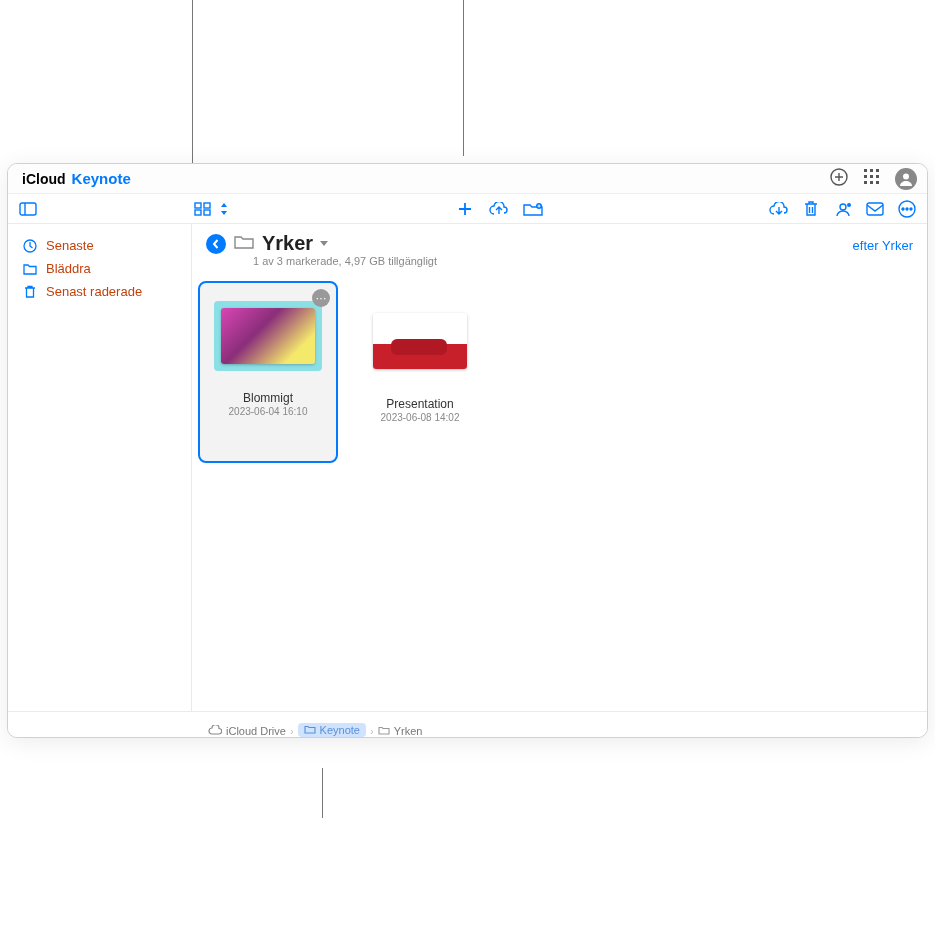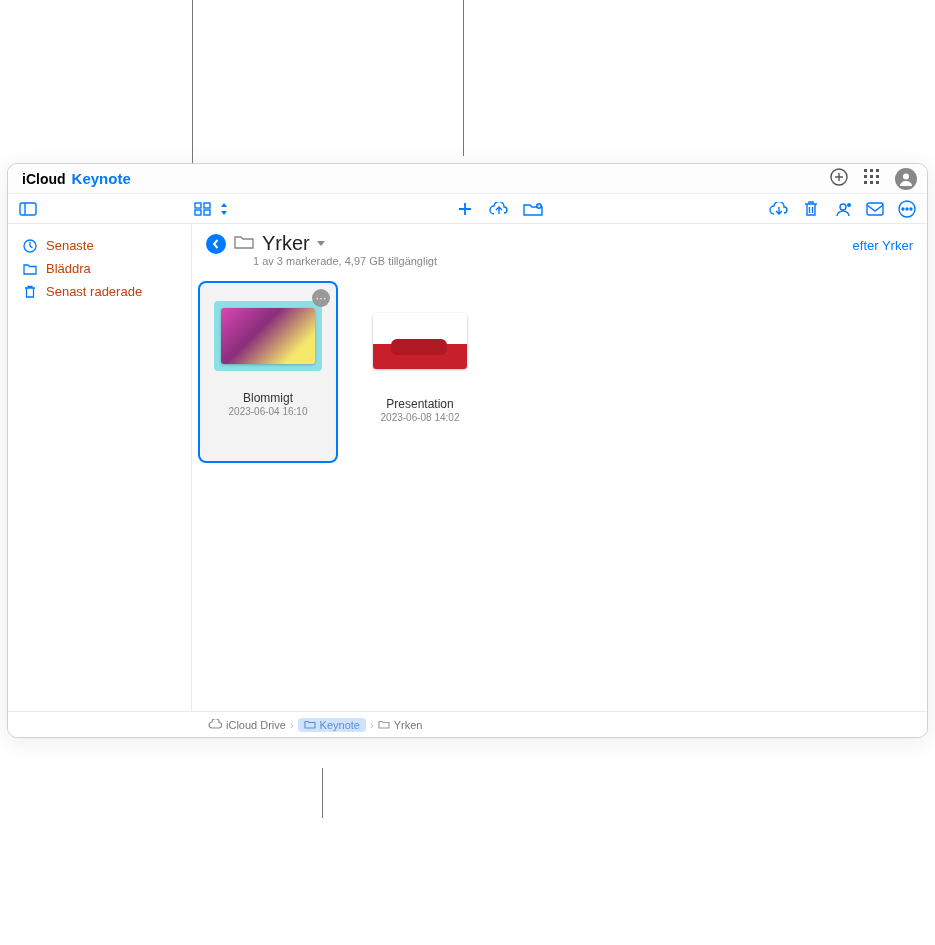--- a/index.html
+++ b/index.html
@@ -71,21 +71,21 @@
   .main { flex: 1; display: flex; flex-direction: column; position: relative; }
   .main-header {
     display: flex; align-items: flex-start; justify-content: space-between;
     padding: 8px 14px 4px 14px;
   }
   .folder-title { display: flex; align-items: center; gap: 8px; }
   .back-btn {
     width: 20px; height: 20px; border-radius: 50%;
     background: #007aff; display: flex; align-items: center; justify-content: center;
   }
-  .folder-name { font-size: 20px; font-weight: 400; color: #222; display: flex; align-items: center; gap: 6px; }
+  .folder-name { font-size: 20px; font-weight: 700; color: #222; display: flex; align-items: center; gap: 6px; }
   .folder-name .chev { color: #888; font-size: 11px; }
   .subinfo { font-size: 11px; color: #888; margin-left: 47px; margin-top: 0px; }
   .sort-label { color: #007aff; font-size: 13px; margin-top: 6px; }
   .grid {
     display: flex; gap: 12px; padding: 10px 6px 0 6px;
   }
   .card {
     width: 140px; display: flex; flex-direction: column; align-items: center;
     padding: 6px; border-radius: 8px; position: relative;
   }
@@ -118,21 +118,21 @@
     width: 108px; height: 70px; margin-top: 12px;
   }
   .card .more-btn {
     position: absolute; top: 6px; right: 6px;
     width: 18px; height: 18px; border-radius: 50%;
     background: #999; color: #fff; font-size: 11px;
     display: flex; align-items: center; justify-content: center;
   }
   .pathbar {
     height: 26px; border-top: 1px solid #eaeaea;
-    display: flex; align-items: center; gap: 4px;
+    display: flex; align-items: flex-end; gap: 4px;
     padding: 0 10px 0 200px;
     font-size: 11px; color: #777;
     position: absolute; bottom: 0; left: 0; right: 0;
     background: #fff;
   }
   .path-seg { display: flex; align-items: center; gap: 4px; }
   .path-seg.highlight {
     background: #cfe3ff; border-radius: 4px; padding: 1px 6px;
     color: #5a8fd8;
   }

